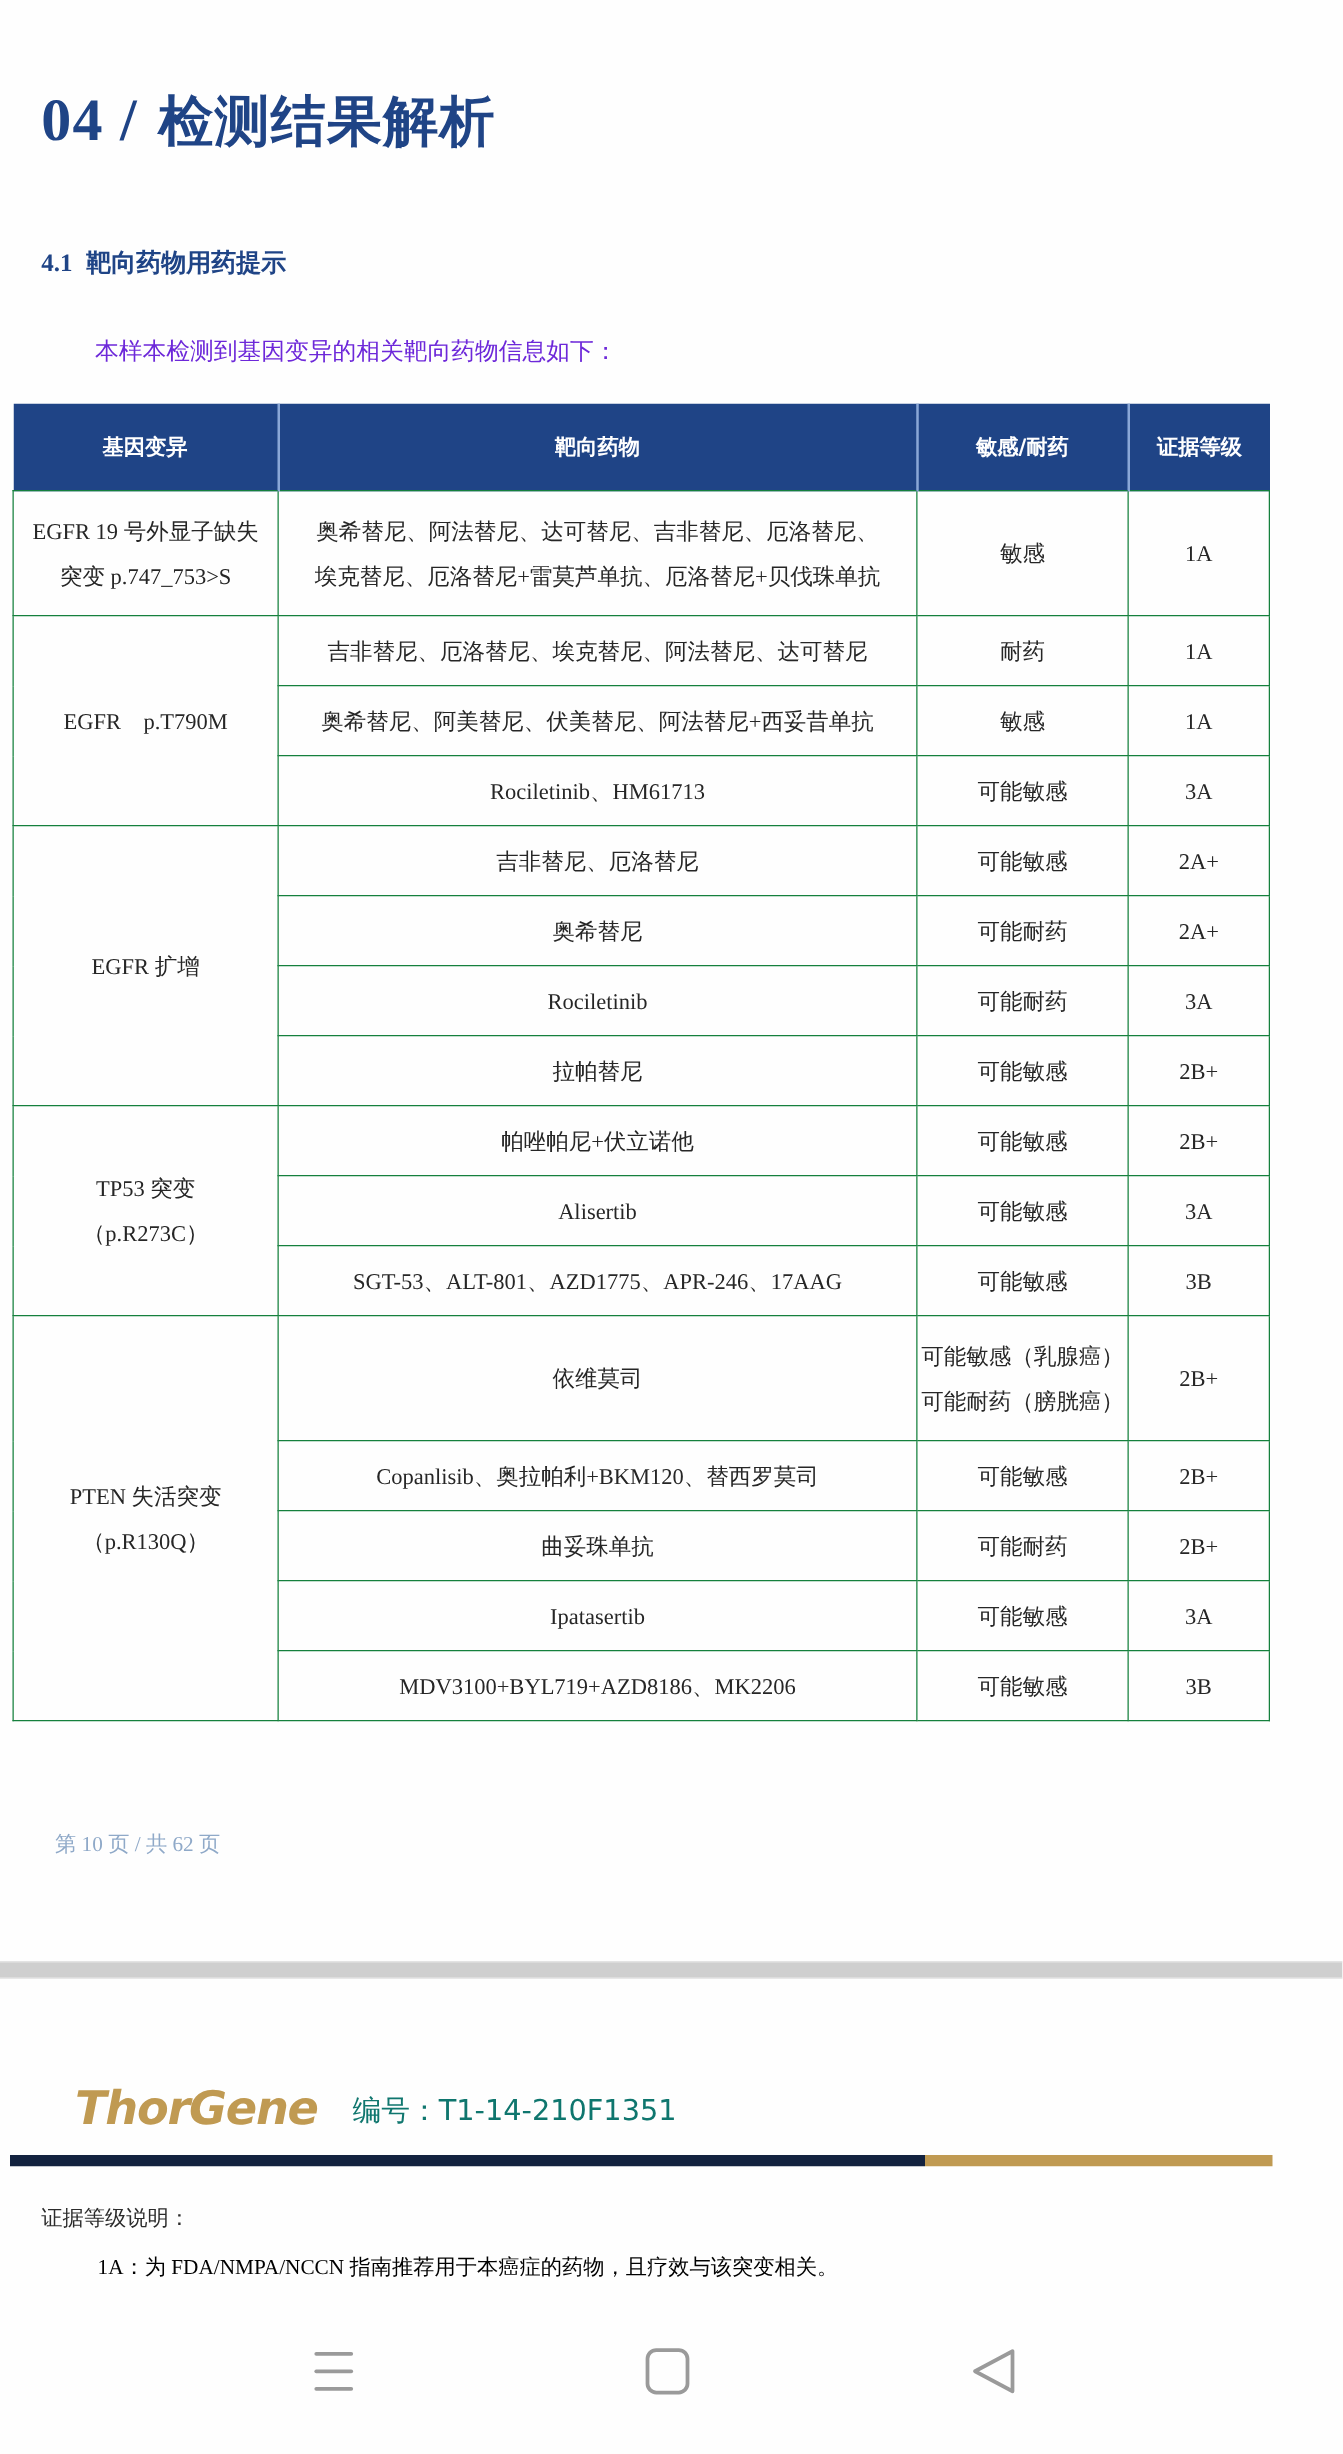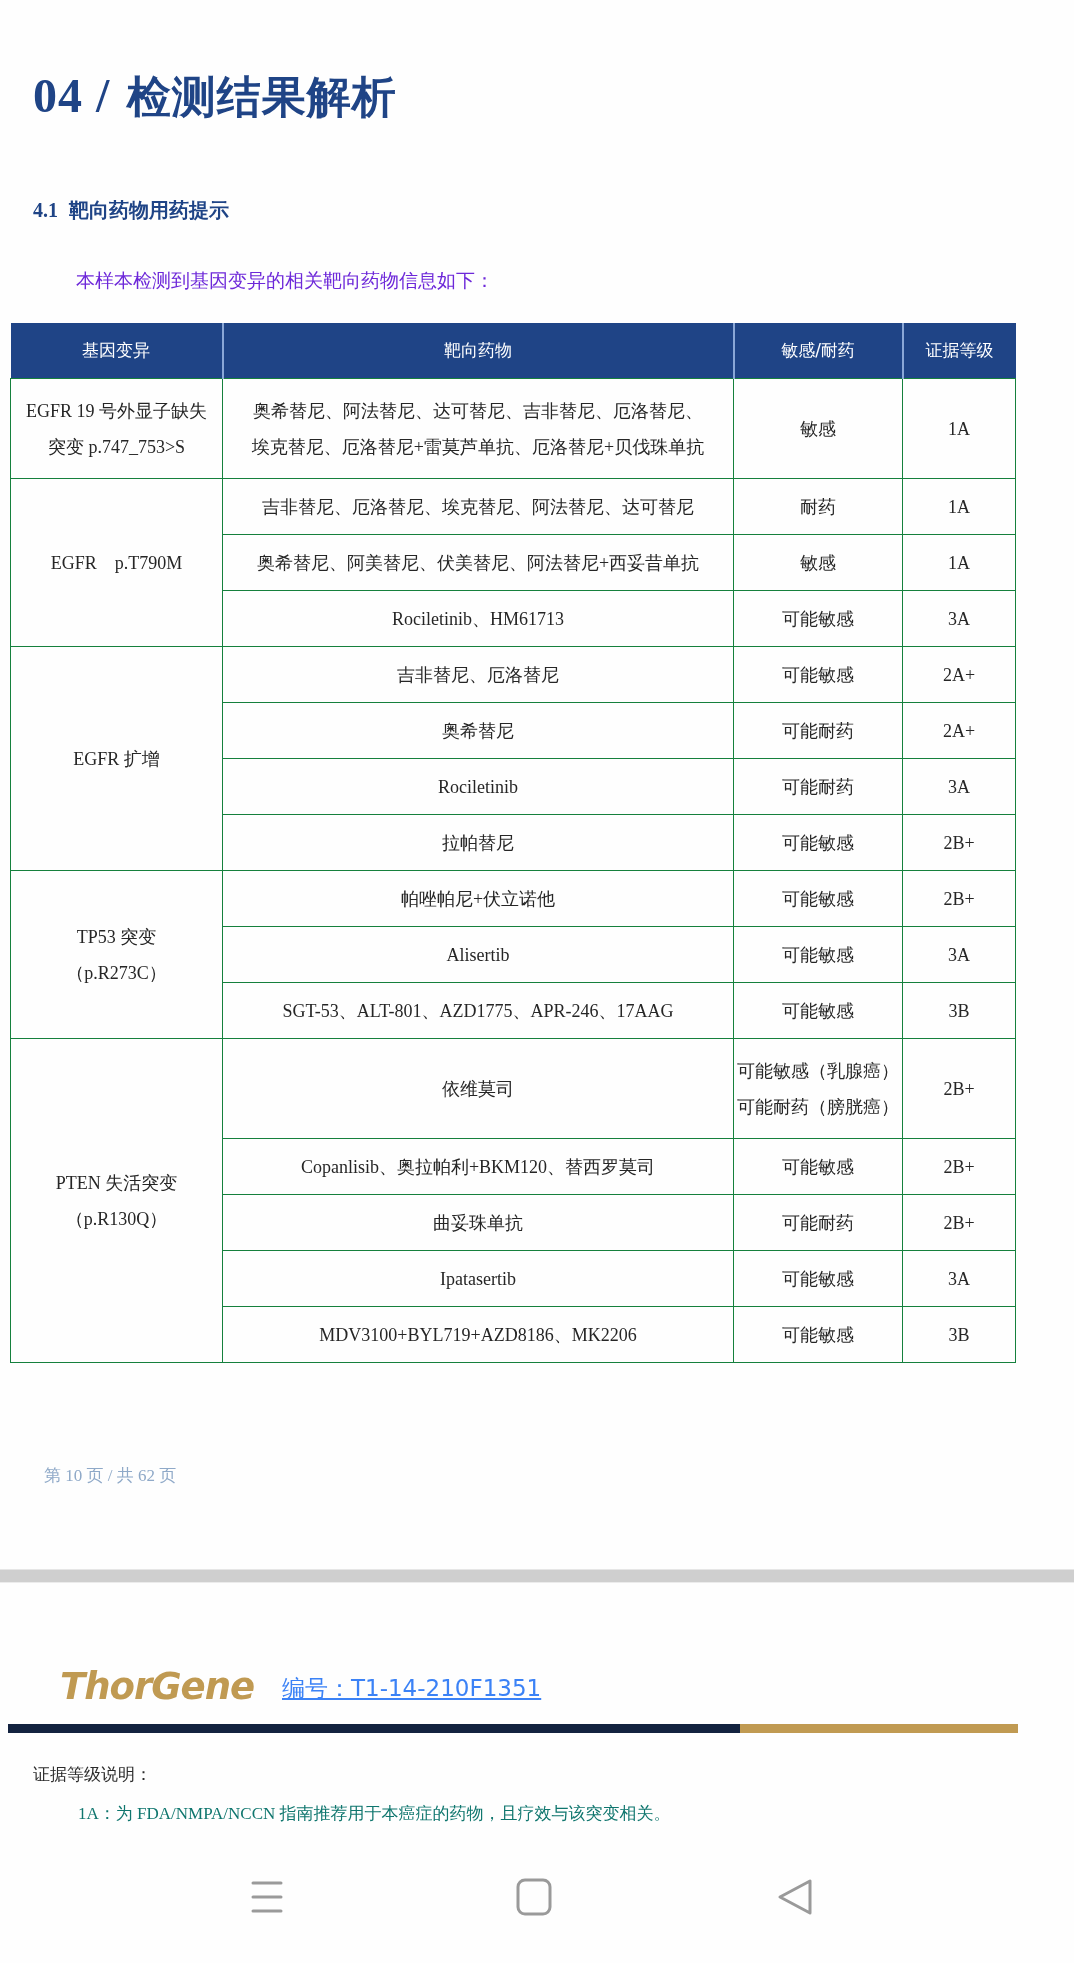--- a/index.html
+++ b/index.html
@@ -25,23 +25,23 @@
   .intro {
     position: absolute; left: 76px; top: 268px;
     font-size: 19px; color: #6d28d9; white-space: nowrap;
   }
   table.drugs {
     position: absolute; left: 10px; top: 323px;
     width: 1005px; border-collapse: collapse; table-layout: fixed;
     font-size: 18px; color: #262626;
   }
   table.drugs th {
-    background: #1f4486; color: #fff; height: 55px;
-    font-family: "DejaVu Sans", "Liberation Sans", sans-serif;
-    font-weight: normal; font-size: 17px;
+    background: #1f4486; color: #fff; height: 69px;
+    font-family: "DejaVu Sans", "Liberation Sans", sans-serif;
+    font-weight: bold; font-size: 17px;
     border-left: 2px solid #8aa7d6; padding: 0;
   }
   table.drugs th:first-child { border-left: none; }
   table.drugs td {
     border: 1px solid #15803d; text-align: center; padding: 0 2px;
     height: 55px; line-height: 28px; white-space: nowrap;
   }
   table.drugs td.tall { height: 99px; }
   table.drugs td .line { display: block; line-height: 36px; }
   .page-number {
@@ -54,33 +54,33 @@
   }
   .logo {
     position: absolute; left: 33px; top: 1665px;
     font-family: "DejaVu Sans", "Liberation Sans", sans-serif;
     font-weight: bold; font-style: italic; font-size: 37px; color: #c09a52;
     letter-spacing: -1px; white-space: nowrap; margin-left: 27px;
   }
   .doc-id {
     position: absolute; left: 282px; top: 1673px;
     font-family: "DejaVu Sans", "Liberation Sans", sans-serif;
-    font-size: 23px; color: #3b82f6; white-space: nowrap; text-decoration: underline;
+    font-size: 23px; color: #0f766e; white-space: nowrap;
   }
   .bar-navy {
     position: absolute; left: 8px; top: 1724px; width: 732px; height: 9px; background: #13223f;
   }
   .bar-gold {
     position: absolute; left: 740px; top: 1724px; width: 278px; height: 9px; background: #c09a52;
   }
   .legend-title {
     position: absolute; left: 33px; top: 1763px; font-size: 17px; color: #2b2b2b; white-space: nowrap;
   }
   .legend-item {
-    position: absolute; left: 78px; top: 1802px; font-size: 17px; color: #0f766e; white-space: nowrap;
+    position: absolute; left: 78px; top: 1802px; font-size: 17px; color: #000000; white-space: nowrap;
   }
   .nav-btn { position: absolute; top: 1872px; width: 50px; height: 50px; display: flex; align-items: center; justify-content: center; }
 </style>
 </head>
 <body>
 
 <div class="page-title">
   <span class="num">04 /</span>
   <span>检测结果解析</span>
 </div>

